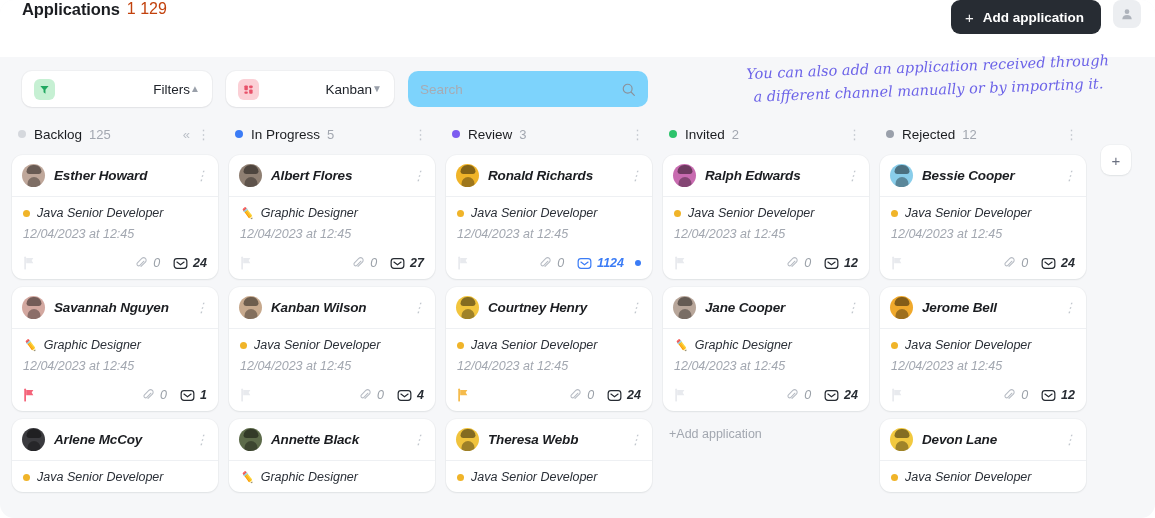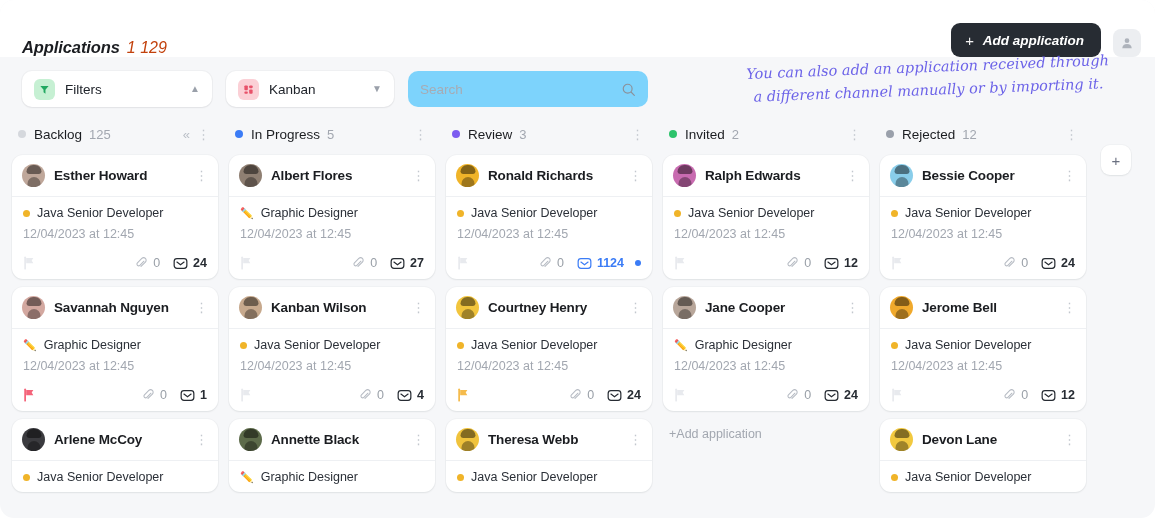--- a/index.html
+++ b/index.html
@@ -15,23 +15,22 @@
     background: #f6f7f9;
     border-radius: 14px;
     overflow: hidden;
   }
 
   
   .header {
     position: relative;
     height: 57px;
     background: #ffffff;
-    display: flex; align-items: flex-end;
+    display: flex; align-items: flex-start;
     padding: 0 14px 0 22px;
-    font-style: italic;
   }
   .page-title { font-size: 16.5px; font-weight: bold; color: #1b1d21; letter-spacing: -0.1px; }
   .page-count { font-size: 16px; color: #c2410c; margin-left: 7px; }
   .header-spacer { flex: 1; }
   .add-app-btn {
     display: flex; align-items: center; gap: 9px;
     background: #272c33; color: #ffffff;
     border-radius: 9px; height: 34px; padding: 0 17px 0 14px;
     font-size: 13.5px; font-weight: bold; cursor: pointer; white-space: nowrap;
   }
@@ -49,21 +48,21 @@
     display: flex; align-items: center; background: #fff;
     border-radius: 10px; height: 36px; padding: 0 12px;
     box-shadow: 0 1px 2px rgba(20,24,32,.06), 0 0 0 1px rgba(20,24,32,.03);
     cursor: pointer;
   }
   .ctl-filters { width: 190px; }
   .ctl-kanban  { width: 168px; }
   .ctl-ico { width: 21px; height: 21px; border-radius: 6px; display:flex; align-items:center; justify-content:center; flex: 0 0 auto; }
   .ico-filters { background: #c6f0d3; }
   .ico-kanban  { background: #fbd0d6; }
-  .ctl-label { font-size: 13.5px; color: #20242b; margin-left: 10px; flex: 1; }
+  .ctl-label { font-size: 13.5px; color: #20242b; flex: 1; text-align: right; }
   .chev { color: #9aa0aa; font-size: 10px; line-height: 1; }
   .search-box {
     display: flex; align-items: center; width: 240px; height: 36px;
     background: #7dd3fc; border-radius: 10px; padding: 0 12px; cursor: text;
   }
   .search-input {
     flex: 1; border: none; outline: none; background: transparent;
     font-family: inherit; font-size: 13.5px; color: #3a3f47;
   }
   .search-input::placeholder { color: #a6abb4; }
@@ -86,20 +85,21 @@
   .col-head-sp { flex: 1; }
   .col-ico { color: #b9bec6; font-size: 13px; line-height: 1; padding: 0 3px; cursor: pointer; }
   .kebab { letter-spacing: 0; font-size: 13px; color: #c2c7ce; cursor: pointer; padding: 0 4px; }
 
   .col-body { margin-top: 8px; display: flex; flex-direction: column; gap: 8px; }
 
   .card {
     background: #ffffff; border-radius: 11px;
     box-shadow: 0 1px 2px rgba(20,24,32,.07), 0 0 0 1px rgba(20,24,32,.025);
     overflow: hidden;
+    font-style: italic;
   }
   .card-head { display: flex; align-items: center; padding: 9px 6px 9px 10px; }
   .card-avatar {
     width: 23px; height: 23px; border-radius: 50%; flex: 0 0 auto;
     margin-right: 9px; position: relative; overflow: hidden;
   }
   .card-avatar .face {
     position: absolute; left: 50%; bottom: -3px; transform: translateX(-50%);
     width: 13px; height: 13px; border-radius: 50% 50% 44% 44%; background: rgba(0,0,0,.34);
   }

